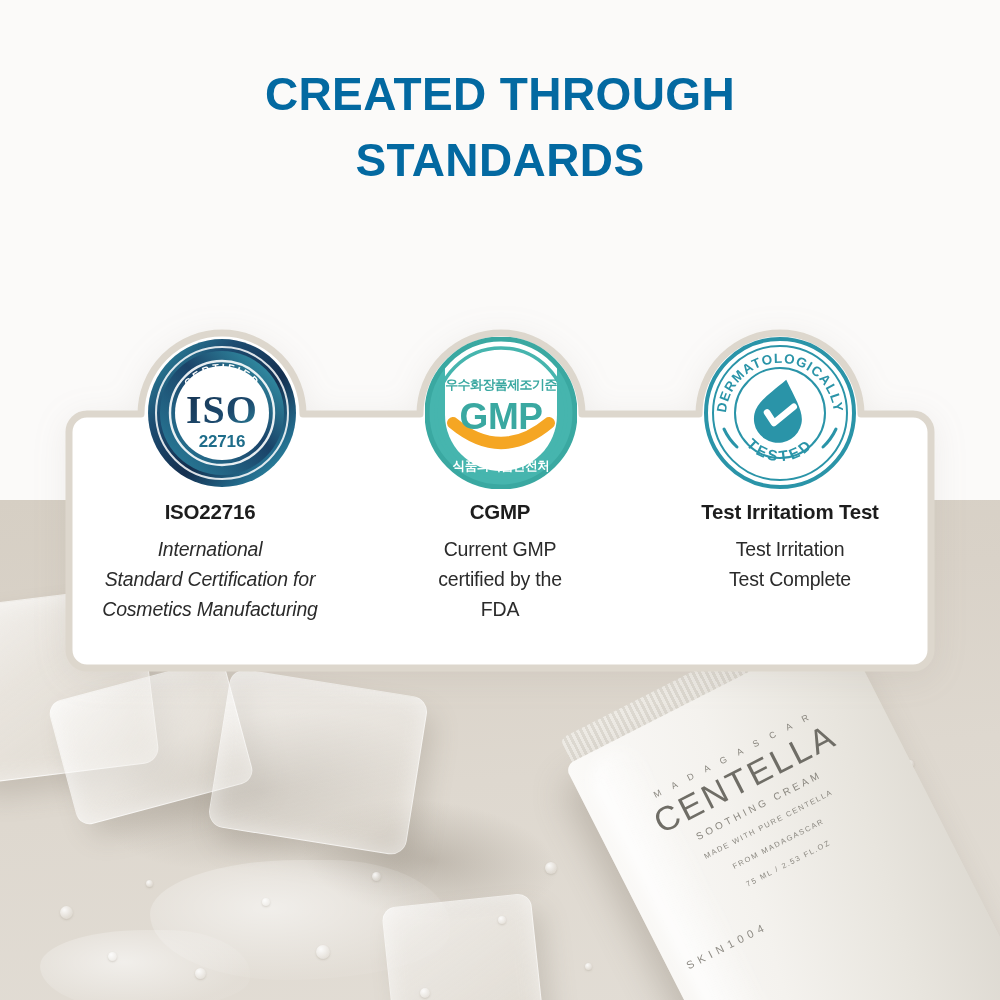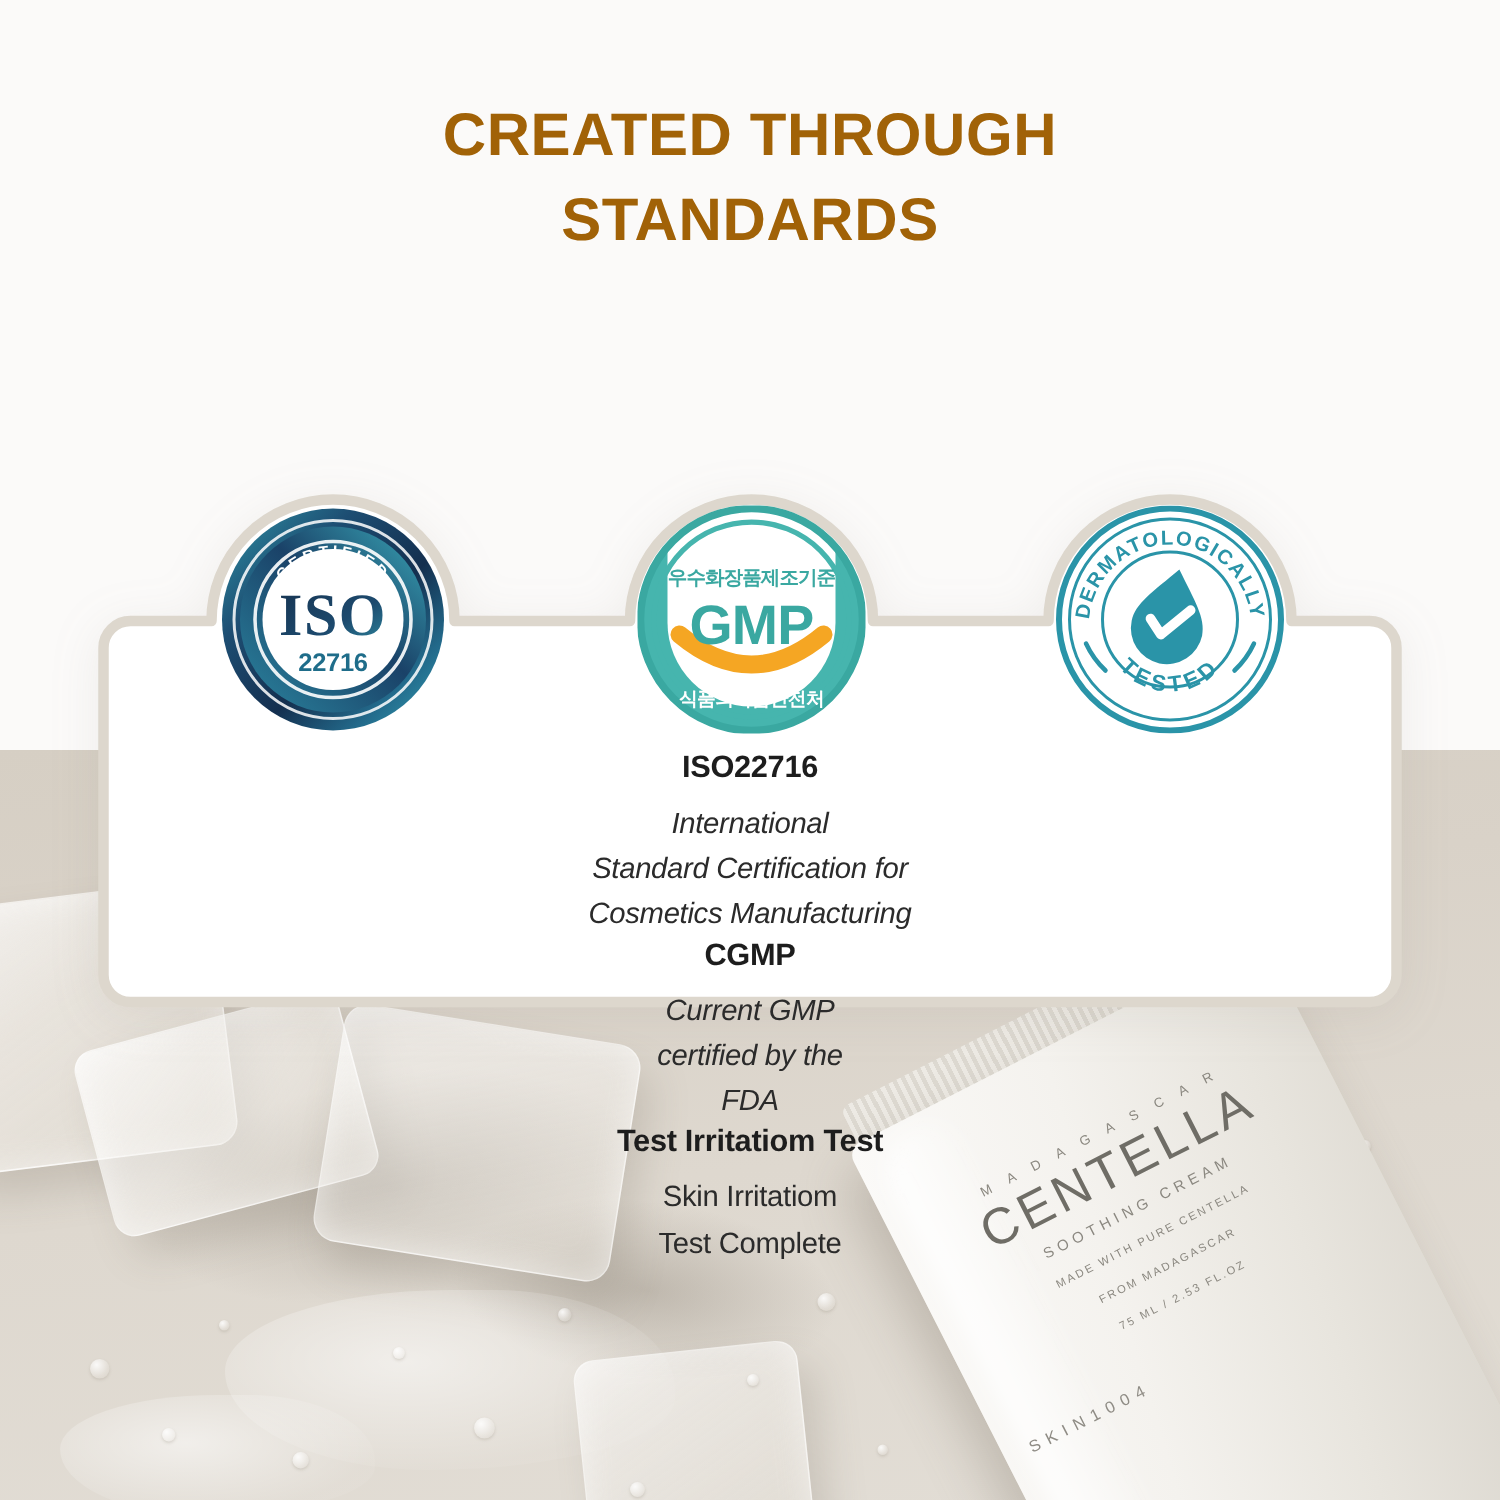--- a/index.html
+++ b/index.html
@@ -115,39 +115,39 @@
   
   .badge{ position:absolute; width:152px; height:152px; z-index:5; }
   #badge-iso  { left:146px; top:337px; }
   #badge-gmp  { left:425px; top:337px; }
   #badge-derm { left:704px; top:337px; }
   .badge svg{ display:block; width:152px; height:152px; }
 
   
   #captions{
     position:absolute; left:65px; top:500px; width:870px; height:172px;
-    display:flex; z-index:6;flex-direction:column;
+    display:flex; z-index:6;
   }
   .col{ flex:1 1 0; text-align:center; padding:0 10px; }
   .col-title{
     font-size:20.5px; font-weight:700; color:#1d1d1d;
     letter-spacing:-.2px; margin-bottom:10px;
   }
   .col-desc{
     font-size:19.5px; color:#2b2b2b; line-height:1.55;
     letter-spacing:-.2px; font-weight:400;
   }
 
   
   #headline{
     position:absolute; left:0; top:62px; width:1000px;
     text-align:center; z-index:6;
   }
   #headline div{
-    font-size:40px; font-weight:800; color:#a16207;
+    font-size:46px; font-weight:800; color:#0369a1;
     letter-spacing:.4px; line-height:1.43;
   }
 </style>
 </head>
 <body>
 
 <div id="bg">
   <div class="bg-top"></div>
   <div class="bg-bottom"></div>
 
@@ -327,24 +327,24 @@
 
   <div class="col">
     <div class="col-title">ISO22716</div>
     <div class="col-desc" style="white-space:pre-line;font-style:italic;">International
 Standard Certification for
 Cosmetics Manufacturing</div>
   </div>
 
   <div class="col">
     <div class="col-title">CGMP</div>
-    <div class="col-desc" style="white-space:pre-line;font-style:italic;">Current GMP
+    <div class="col-desc" style="white-space:pre-line;">Current GMP
 certified by the
 FDA</div>
   </div>
 
   <div class="col">
     <div class="col-title">Test Irritatiom Test</div>
-    <div class="col-desc" style="white-space:pre-line;">Skin Irritatiom
+    <div class="col-desc" style="white-space:pre-line;">Test Irritation
 Test Complete</div>
   </div>
 
 </div>
 
 </body></html>

